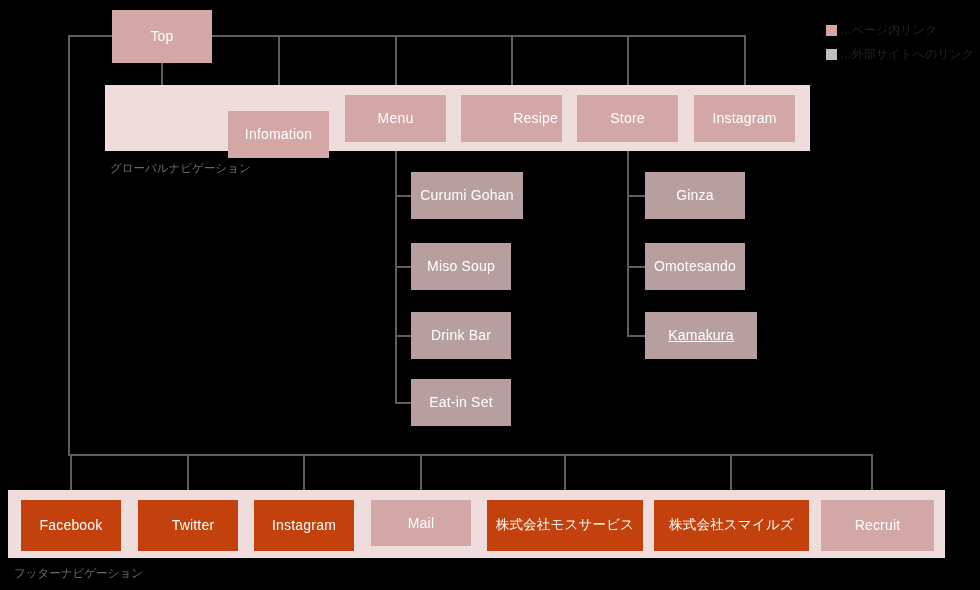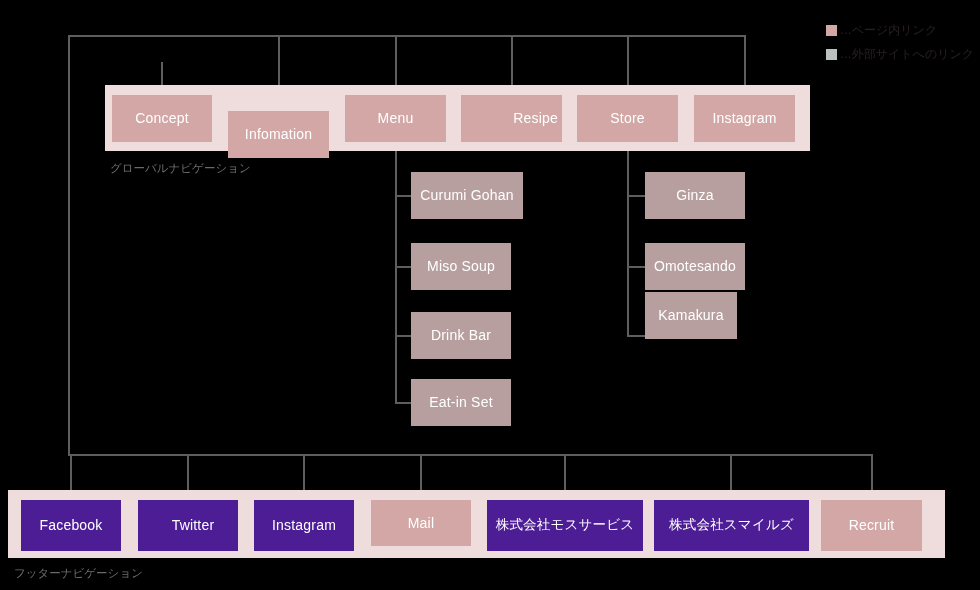--- a/index.html
+++ b/index.html
@@ -40,21 +40,21 @@
     box-sizing: border-box;
     color: #ffffff;
     font-size: 14px;
     letter-spacing: 0.2px;
     text-align: center;
     line-height: 1.2;
     padding: 2px 4px;
   }
   .node.pink      { background: #d2a7a6; }
   .node.mauve     { background: #b89f9f; }
-  .node.gray      { background: #4c1d95; text-align: right; }
+  .node.gray      { background: #c2410c; text-align: right; }
 
   .node.jp { font-size: 13.5px; }
 
   
   .caption {
     position: absolute;
     color: #6e6e6e;
     font-size: 11.5px;
     white-space: nowrap;
   }
@@ -115,26 +115,26 @@
 
   <div class="line h" style="left:68px;  top:454px; width:805px;"></div>
   <div class="line v" style="left:70px;  top:454px; height:46px;"></div>
   <div class="line v" style="left:187px; top:454px; height:46px;"></div>
   <div class="line v" style="left:303px; top:454px; height:46px;"></div>
   <div class="line v" style="left:420px; top:454px; height:46px;"></div>
   <div class="line v" style="left:564px; top:454px; height:46px;"></div>
   <div class="line v" style="left:730px; top:454px; height:46px;"></div>
   <div class="line v" style="left:871px; top:454px; height:46px;"></div>
 
+  <div class="node pink" style="left:112px; top:10px; width:100px; height:53px;">
+    <span>Top</span>
+  </div>
 
   <div class="band" style="left:105px; top:85px; width:705px; height:66px;"></div>
 
-  <div class="node pink" style="left:112px; top:95px; width:100px; height:47px;">
-    <span>Concept</span>
-  </div>
   <div class="node pink" style="left:228px; top:95px; width:101px; height:47px;margin-top:16px;">
     <span>Infomation</span>
   </div>
   <div class="node pink" style="left:345px; top:95px; width:101px; height:47px;">
     <span>Menu</span>
   </div>
   <div class="node pink" style="left:461px; top:95px; width:101px; height:47px;justify-content:flex-end;">
     <span>Resipe</span>
   </div>
   <div class="node pink" style="left:577px; top:95px; width:101px; height:47px;">
@@ -158,21 +158,21 @@
   <div class="node mauve" style="left:411px; top:312px; width:100px; height:47px;">
     <span>Drink Bar</span>
   </div>
 
   <div class="node mauve" style="left:645px; top:172px; width:100px; height:47px;">
     <span>Ginza</span>
   </div>
   <div class="node mauve" style="left:645px; top:243px; width:100px; height:47px;">
     <span>Omotesando</span>
   </div>
-  <div class="node mauve" style="left:645px; top:292px; width:92px; height:47px;">
+  <div class="node mauve" style="left:645px; top:312px; width:112px; height:47px;text-decoration:underline;">
     <span>Kamakura</span>
   </div>
 
   <div class="band" style="left:8px; top:490px; width:937px; height:68px;"></div>
 
   <div class="node gray" style="left:21px;  top:500px; width:100px; height:51px;">
     <span>Facebook</span>
   </div>
   <div class="node gray" style="left:138px; top:500px; width:100px; height:51px;padding-left:14px;">
     <span>Twitter</span>
@@ -182,21 +182,21 @@
   </div>
   <div class="node pink" style="left:371px; top:500px; width:100px; height:46px;">
     <span>Mail</span>
   </div>
   <div class="node gray jp" style="left:487px; top:500px; width:156px; height:51px;">
     <span>株式会社モスサービス</span>
   </div>
   <div class="node gray jp" style="left:654px; top:500px; width:155px; height:51px;">
     <span>株式会社スマイルズ</span>
   </div>
-  <div class="node pink" style="left:821px; top:500px; width:101px; height:51px;">
+  <div class="node pink" style="left:821px; top:500px; width:113px; height:51px;">
     <span>Recruit</span>
   </div>
 
   <div class="caption" style="left:14px; top:566px;">フッターナビゲーション</div>
 
   <div id="legend">
     <div class="legend-row">
       <span class="legend-swatch pink"></span>
       <span class="legend-text">…ページ内リンク</span>
     </div>

